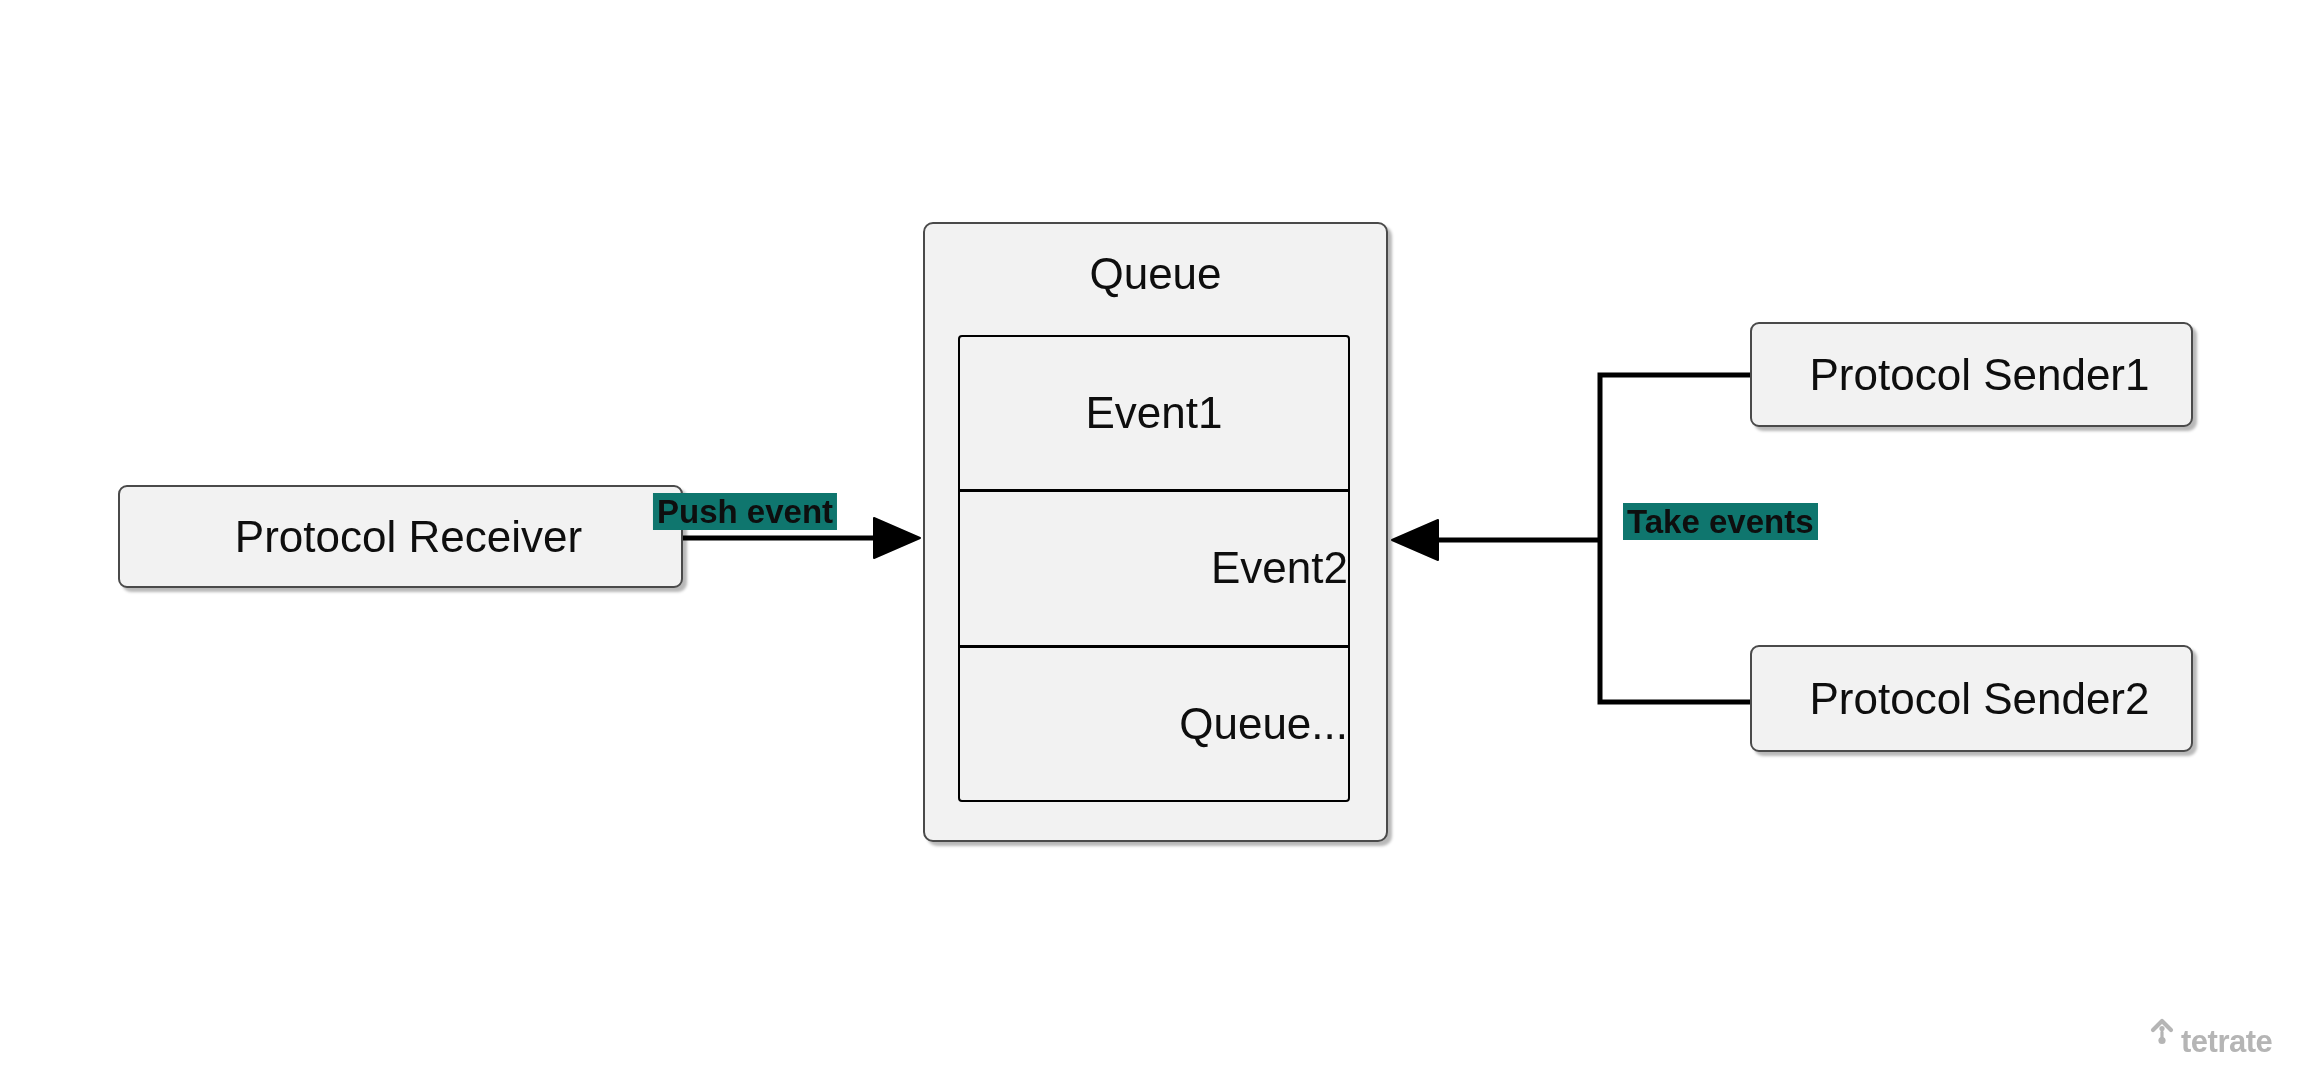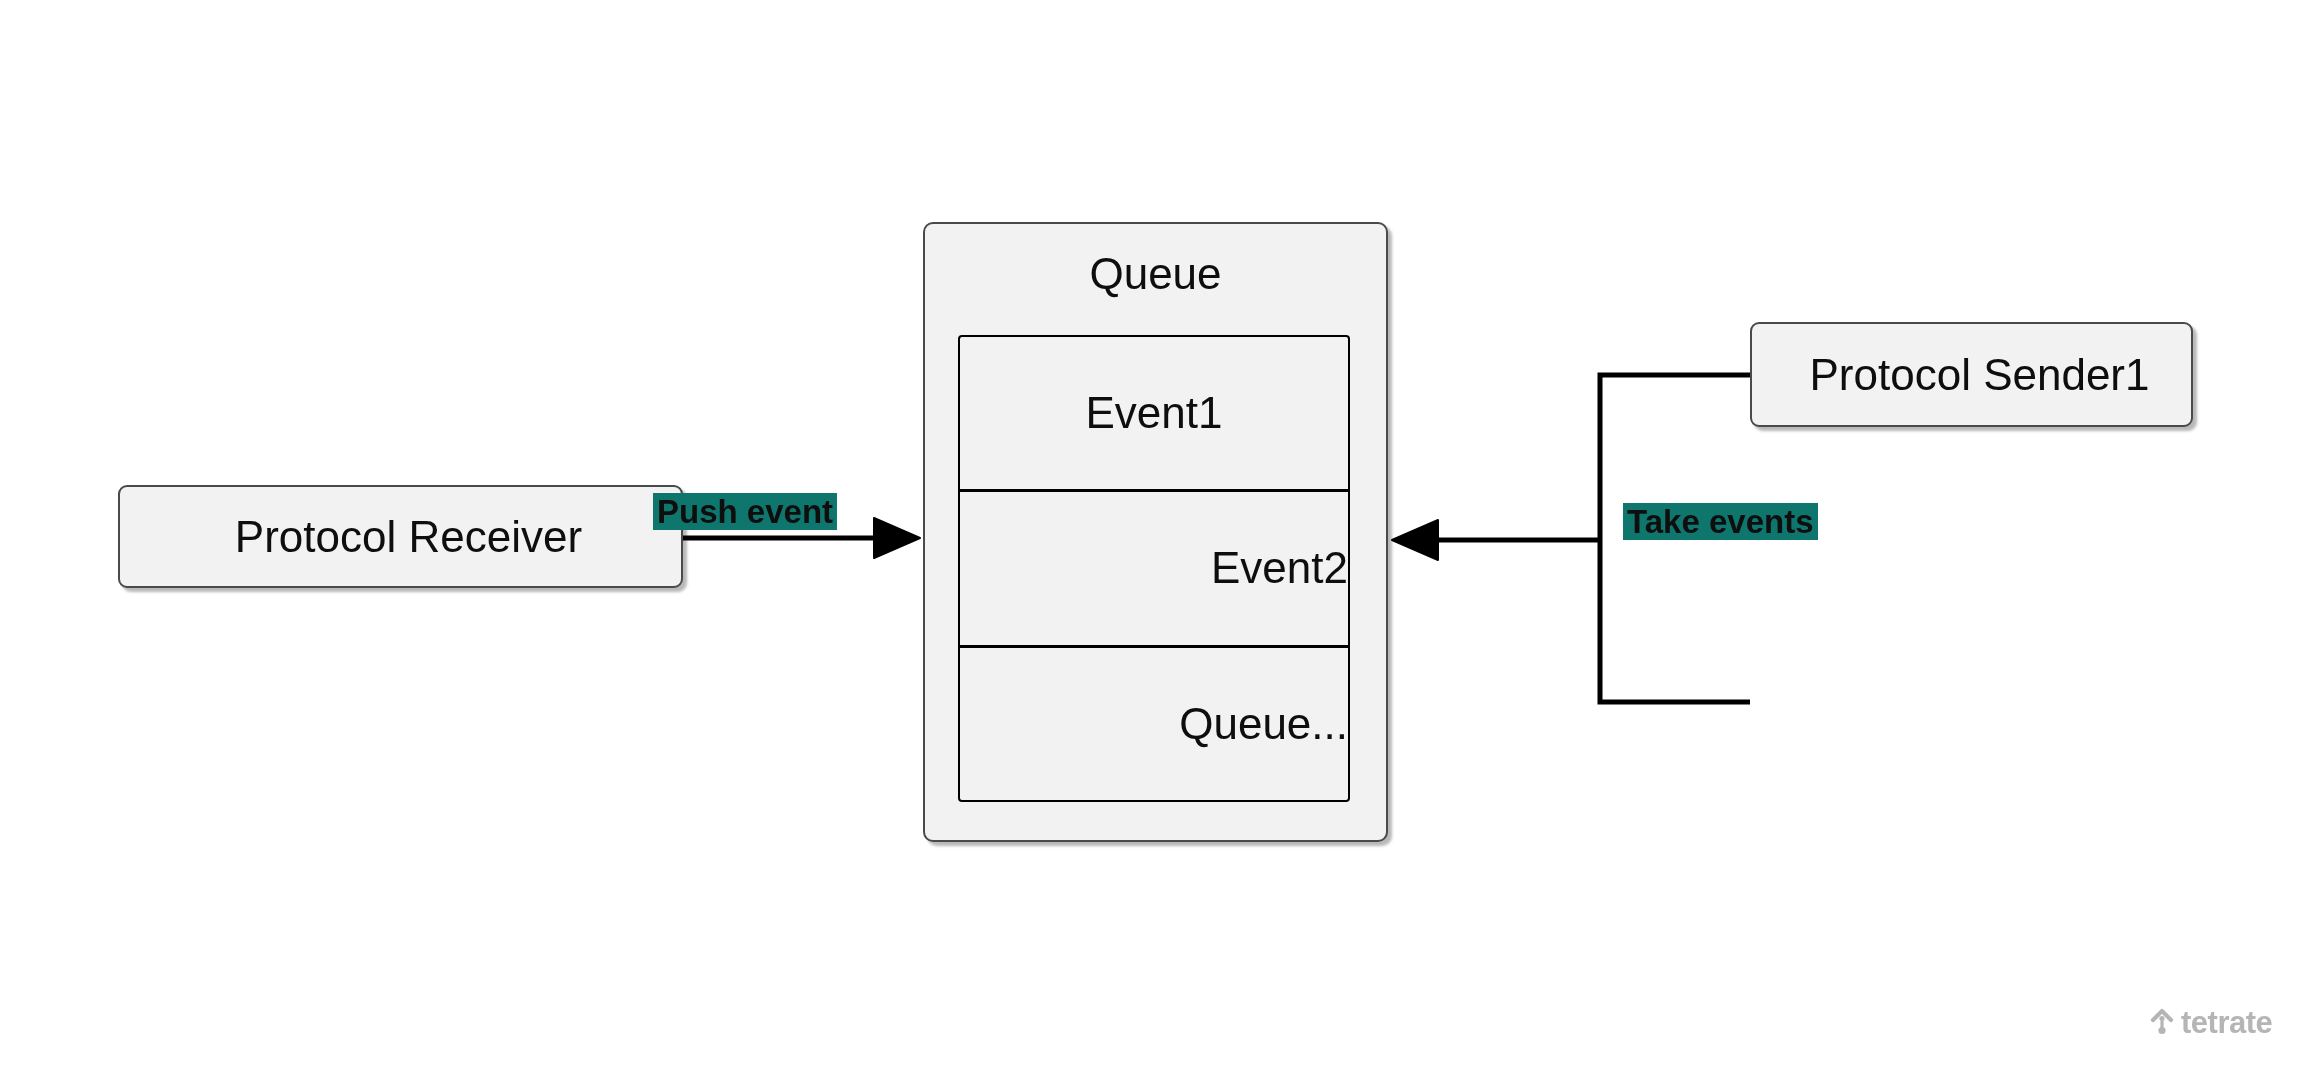--- a/index.html
+++ b/index.html
@@ -97,20 +97,21 @@
     display: flex;
     align-items: center;
     gap: 7px;
     color: #b5b5b5;
   }
   .brand-text {
     font-size: 31px;
     font-weight: 700;
     letter-spacing: -0.5px;
     line-height: 1;
+    margin-top: 20px;
   }
 </style>
 </head>
 <body>
 
 <div class="canvas">
 
   <svg class="connectors" width="2324" height="1080" viewBox="0 0 2324 1080">
 
     <g>
@@ -141,20 +142,23 @@
       <div class="event-row">
         <span>Queue...</span>
       </div>
     </div>
   </div>
 
   <div class="node node-sender1">
     <span>Protocol Sender1</span>
   </div>
 
+  <div class="node node-sender2">
+    <span>Protocol Sender2</span>
+  </div>
 
   <div class="edge-label edge-label-push">Push event</div>
   <div class="edge-label edge-label-take">Take events</div>
 
   <div class="brand">
     <svg width="24" height="32" viewBox="0 0 24 32">
       <path d="M3 14 L12 5 L21 14" stroke="#b5b5b5" stroke-width="4.2" fill="none" stroke-linecap="round" stroke-linejoin="round"></path>
       <circle cx="12" cy="12.5" r="2.6" fill="#b5b5b5"></circle>
       <path d="M12 16 L12 23" stroke="#b5b5b5" stroke-width="3.2" stroke-linecap="round"></path>
       <circle cx="12" cy="24.5" r="3.6" fill="#b5b5b5"></circle>

